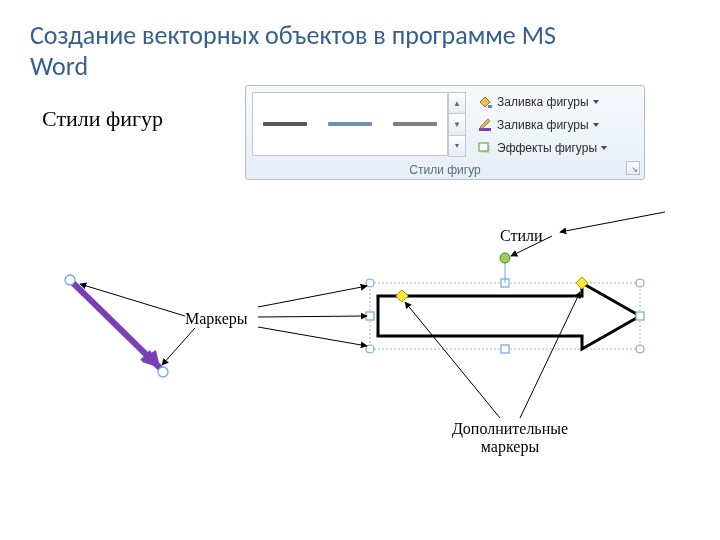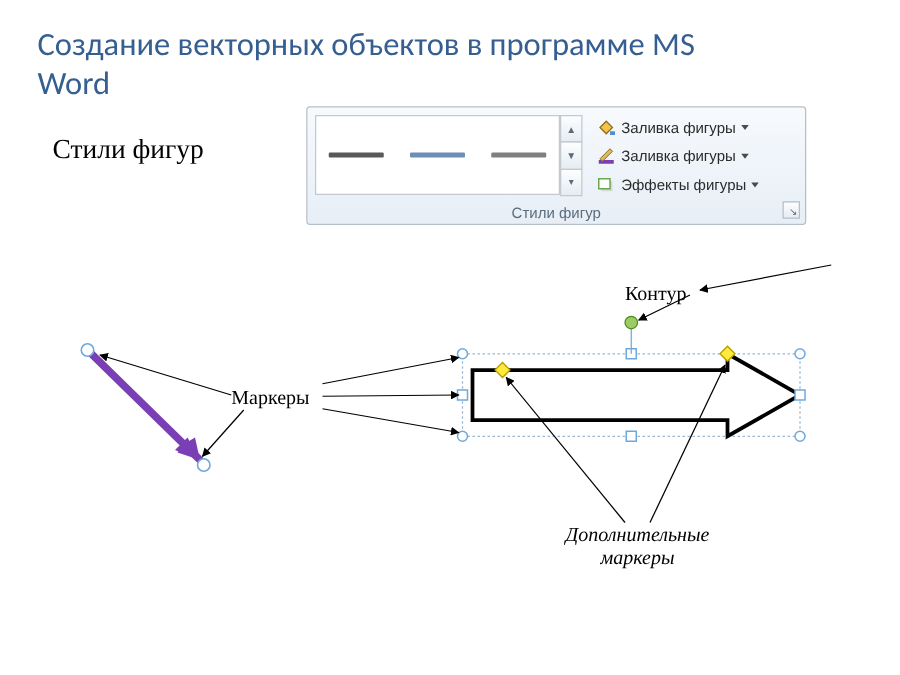--- a/index.html
+++ b/index.html
@@ -153,21 +153,21 @@
   .label {
     position: absolute;
     font-family: "Times New Roman", serif;
     font-size: 16px;
     color: #000;
     text-align: center;
     line-height: 1.1;
   }
   .lbl-markers { left: 185px; top: 310px; }
   .lbl-lever   { left: 500px; top: 227px; }
-  .lbl-extra   { left: 435px; top: 420px; width: 150px; font-style: italic; }
+  .lbl-extra   { left: 435px; top: 420px; width: 150px; }
 
   
   .svg-overlay {
     position: absolute;
     left: 0; top: 0;
     width: 720px; height: 540px;
     pointer-events: none;
   }
 </style>
 </head>
@@ -219,21 +219,21 @@
         </span>
         <span class="rlabel">Эффекты фигуры</span>
         <span class="rdrop"></span>
       </div>
     </div>
     <div class="ribbon-caption">Стили фигур</div>
     <div class="dialog-launcher">↘</div>
   </div>
 
   <div class="label lbl-markers">Маркеры</div>
-  <div class="label lbl-lever">Контур</div>
+  <div class="label lbl-lever">Стили</div>
   <div class="label lbl-extra">Дополнительные маркеры</div>
 
   <svg class="svg-overlay" viewBox="0 0 720 540">
     <defs>
       <marker id="ah" viewBox="0 0 10 10" refX="9" refY="5" markerWidth="7" markerHeight="7" orient="auto-start-reverse">
         <path d="M0 0 L10 5 L0 10 Z" fill="#000"></path>
       </marker>
     </defs>
 
     <g>

